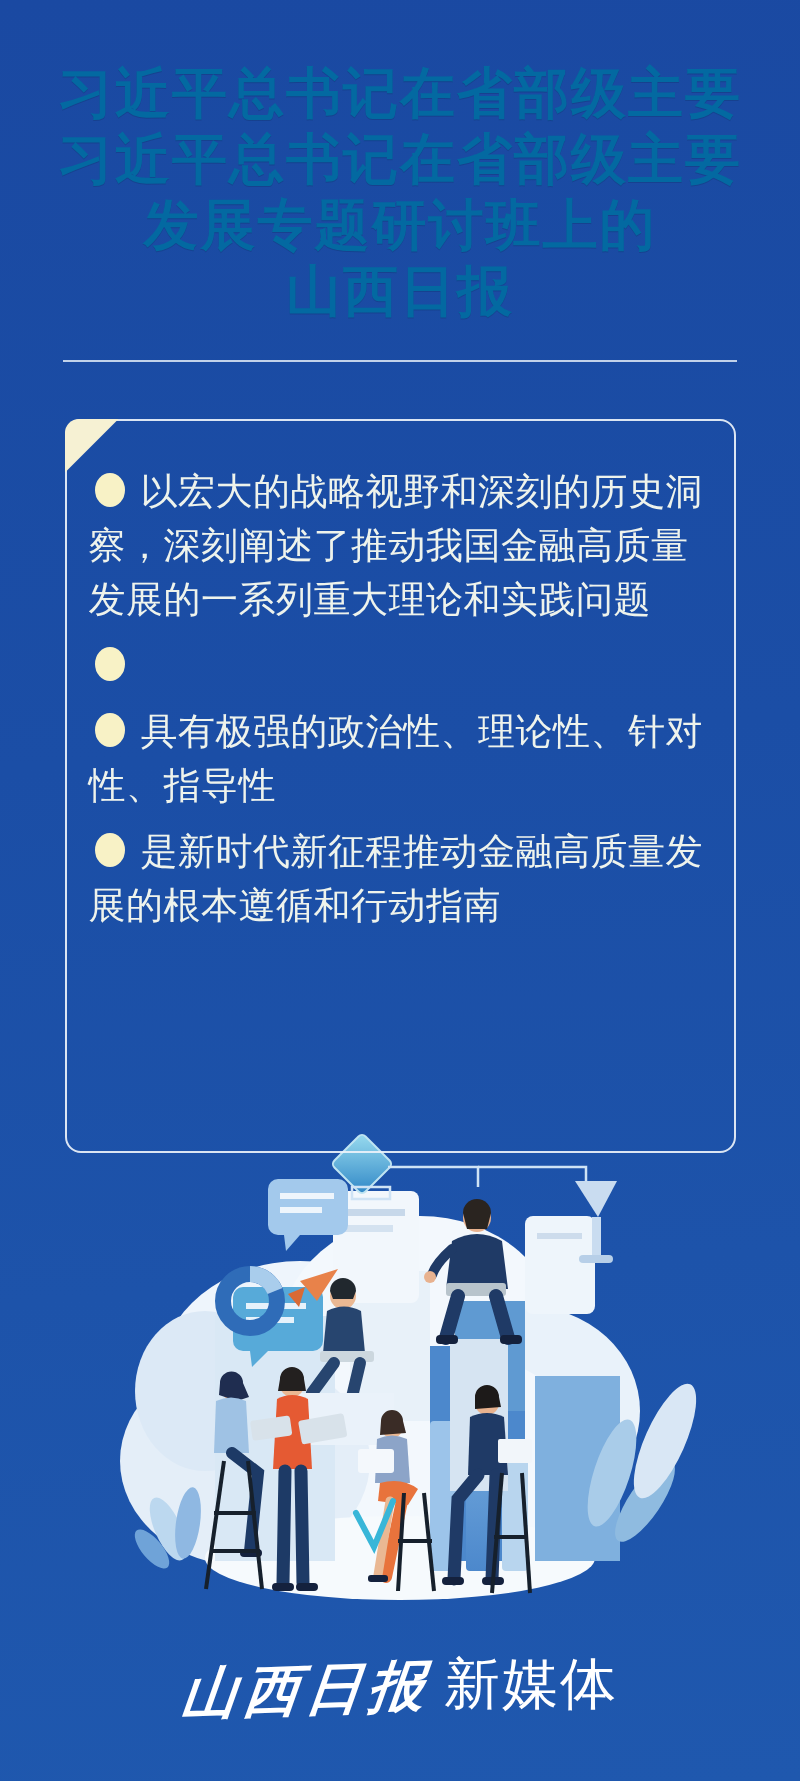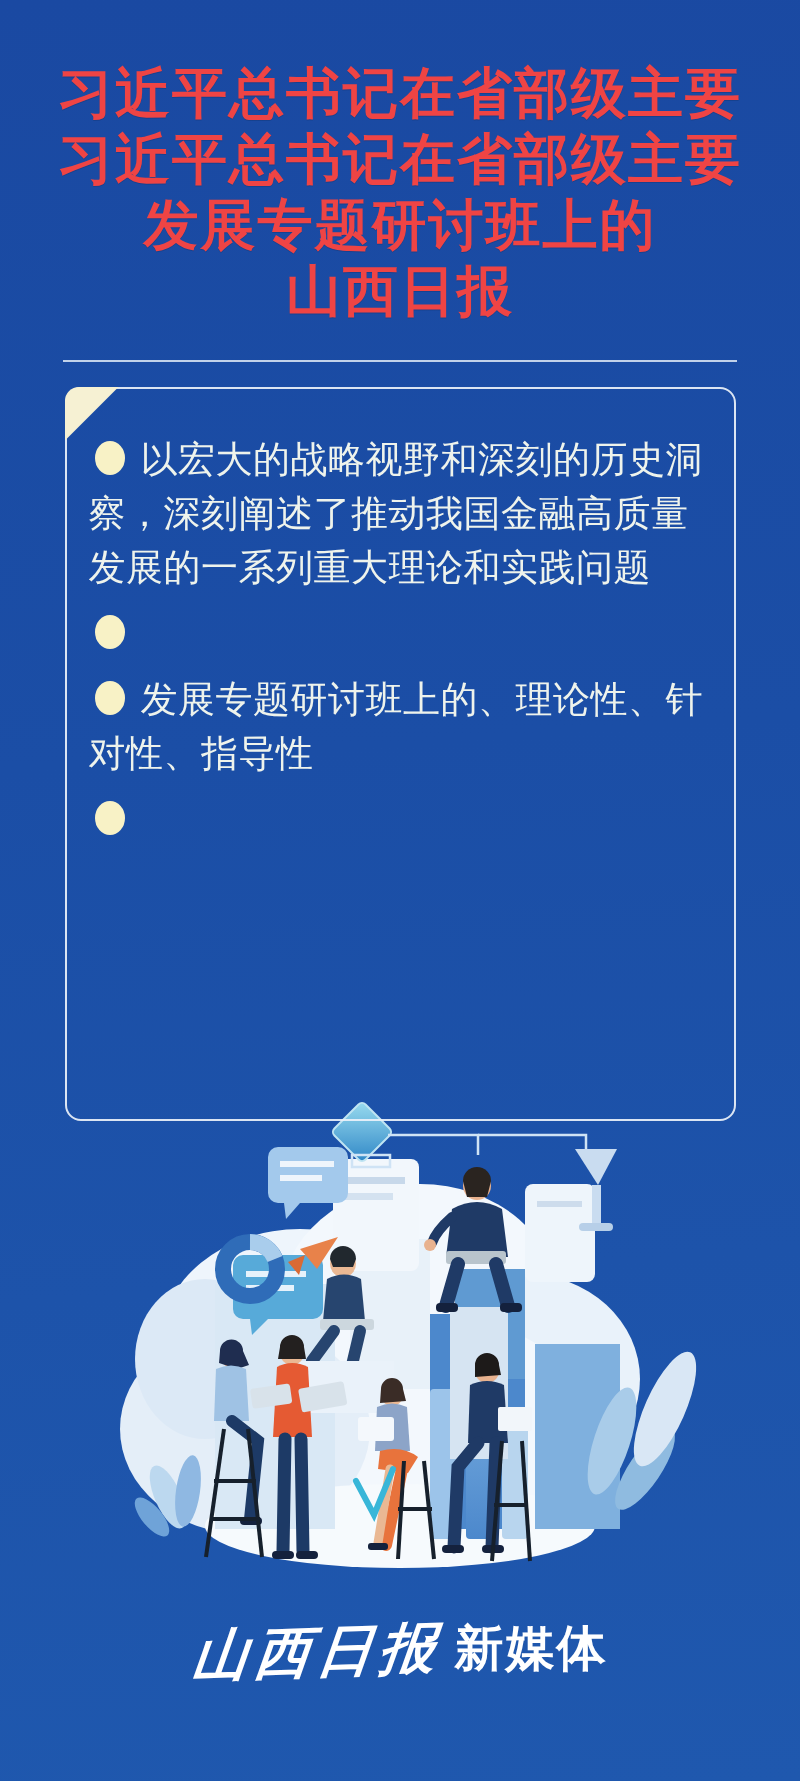--- a/index.html
+++ b/index.html
@@ -7,34 +7,34 @@
     width:800px;height:1781px;overflow:hidden;
     font-family:"Liberation Sans", sans-serif;
     background:linear-gradient(176deg,#1a49a2 0%,#1b4ea6 42%,#1f58ae 100%);
     position:relative;
   }
   .poster{width:800px;height:1781px;position:relative;}
 
   
   .title{
     padding-top:60px;text-align:center;
-    color:#ef4444;font-weight:900;
+    color:#0369a1;font-weight:900;
     font-size:55px;line-height:66px;letter-spacing:2px;
     text-shadow:0 1px 0 rgba(0,0,0,.12);
   }
   .divider{
     width:674px;height:2px;border:0;margin:36px auto 0;
     background:rgba(223,234,247,.85);
   }
 
   
   .card{
     position:relative;box-sizing:border-box;
     width:671px;min-height:734px;
-    margin:25px auto 0;
+    margin:57px auto 0;
     border:2px solid rgba(236,242,250,.92);
     border-radius:16px;
     padding:44px 16px 28px 22px;
   }
   .fold{
     position:absolute;top:-2px;left:-2px;width:54px;height:54px;
     background:#f6f1d3;
     clip-path:polygon(0 0,100% 0,0 100%);
     border-top-left-radius:14px;
   }
@@ -56,21 +56,21 @@
   .footer{
     margin-top:46px;text-align:center;color:#ffffff;white-space:nowrap;
   }
   .brand-script{
     font-family:"DejaVu Serif", serif;
     font-style:italic;font-weight:bold;font-size:56px;
     display:inline-block;transform:skewX(-8deg) rotate(-2deg);
     letter-spacing:6px;
   }
   .brand-suffix{
-    font-weight:700;font-size:49px;margin-left:14px;
+    font-weight:400;font-size:56px;margin-left:14px;
     vertical-align:6px;letter-spacing:2px;
   }
 </style>
 </head>
 <body>
 
 <div class="poster">
 
   <h1 class="title" style="margin:0;">
     <div>习近平总书记在省部级主要</div>
@@ -79,22 +79,22 @@
     <div>山西日报</div>
   </h1>
 
   <hr class="divider">
 
   <div class="card">
     <div class="fold"></div>
 
     <p class="bullet"><span class="dot"></span><span>以宏大的战略视野和深刻的历史洞察，深刻阐述了推动我国金融高质量发展的一系列重大理论和实践问题</span></p>
     <p class="bullet"><span class="dot"></span></p>
-    <p class="bullet"><span class="dot"></span><span>发展专题研讨班上的、理论性、针对性、指导性</span></p>
-    <p class="bullet"><span class="dot"></span></p>
+    <p class="bullet"><span class="dot"></span><span>具有极强的政治性、理论性、针对性、指导性</span></p>
+    <p class="bullet"><span class="dot"></span><span>是新时代新征程推动金融高质量发展的根本遵循和行动指南</span></p>
   </div>
 
   <svg class="illustration" width="800" height="480" viewBox="0 0 800 480" aria-hidden="true">
     <defs>
       <linearGradient id="dg" x1="0" y1="0" x2="1" y2="1">
         <stop offset="0" stop-color="#9adcef"></stop>
           <stop offset="1" stop-color="#2e86c6"></stop>
       </linearGradient>
       <linearGradient id="barg" x1="0" y1="0" x2="0" y2="1">
         <stop offset="0" stop-color="#7fb3e2"></stop>

